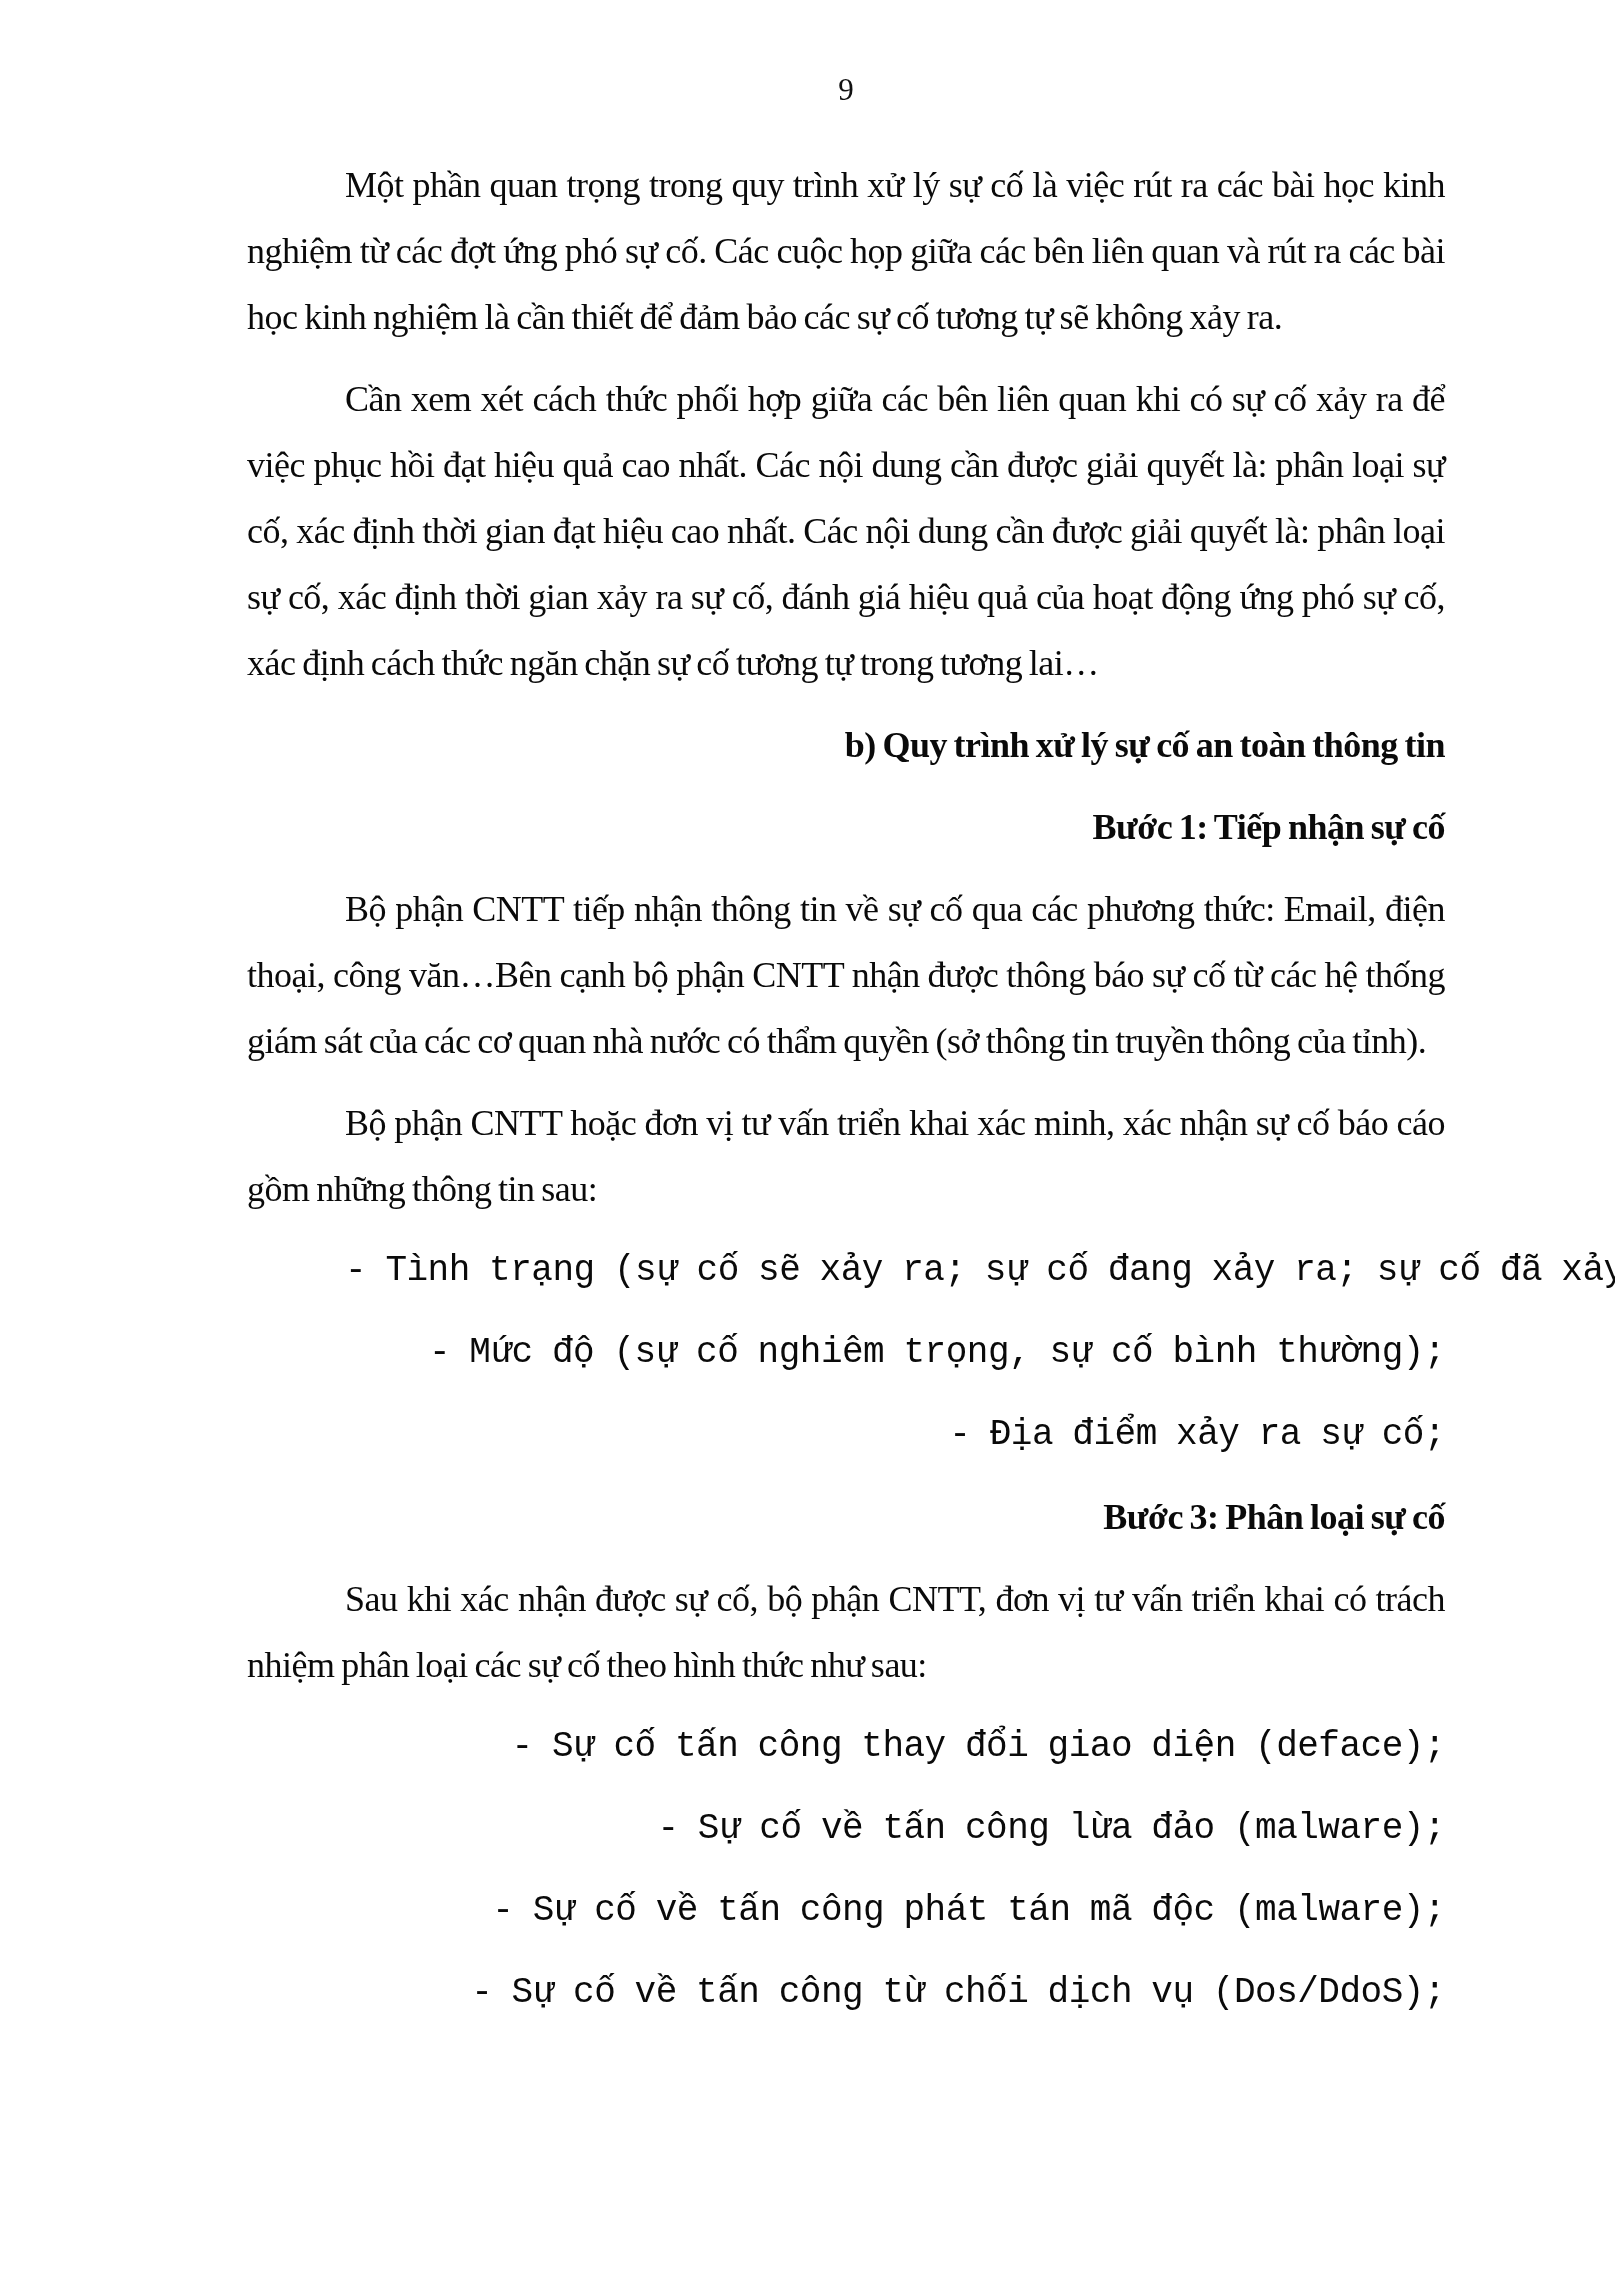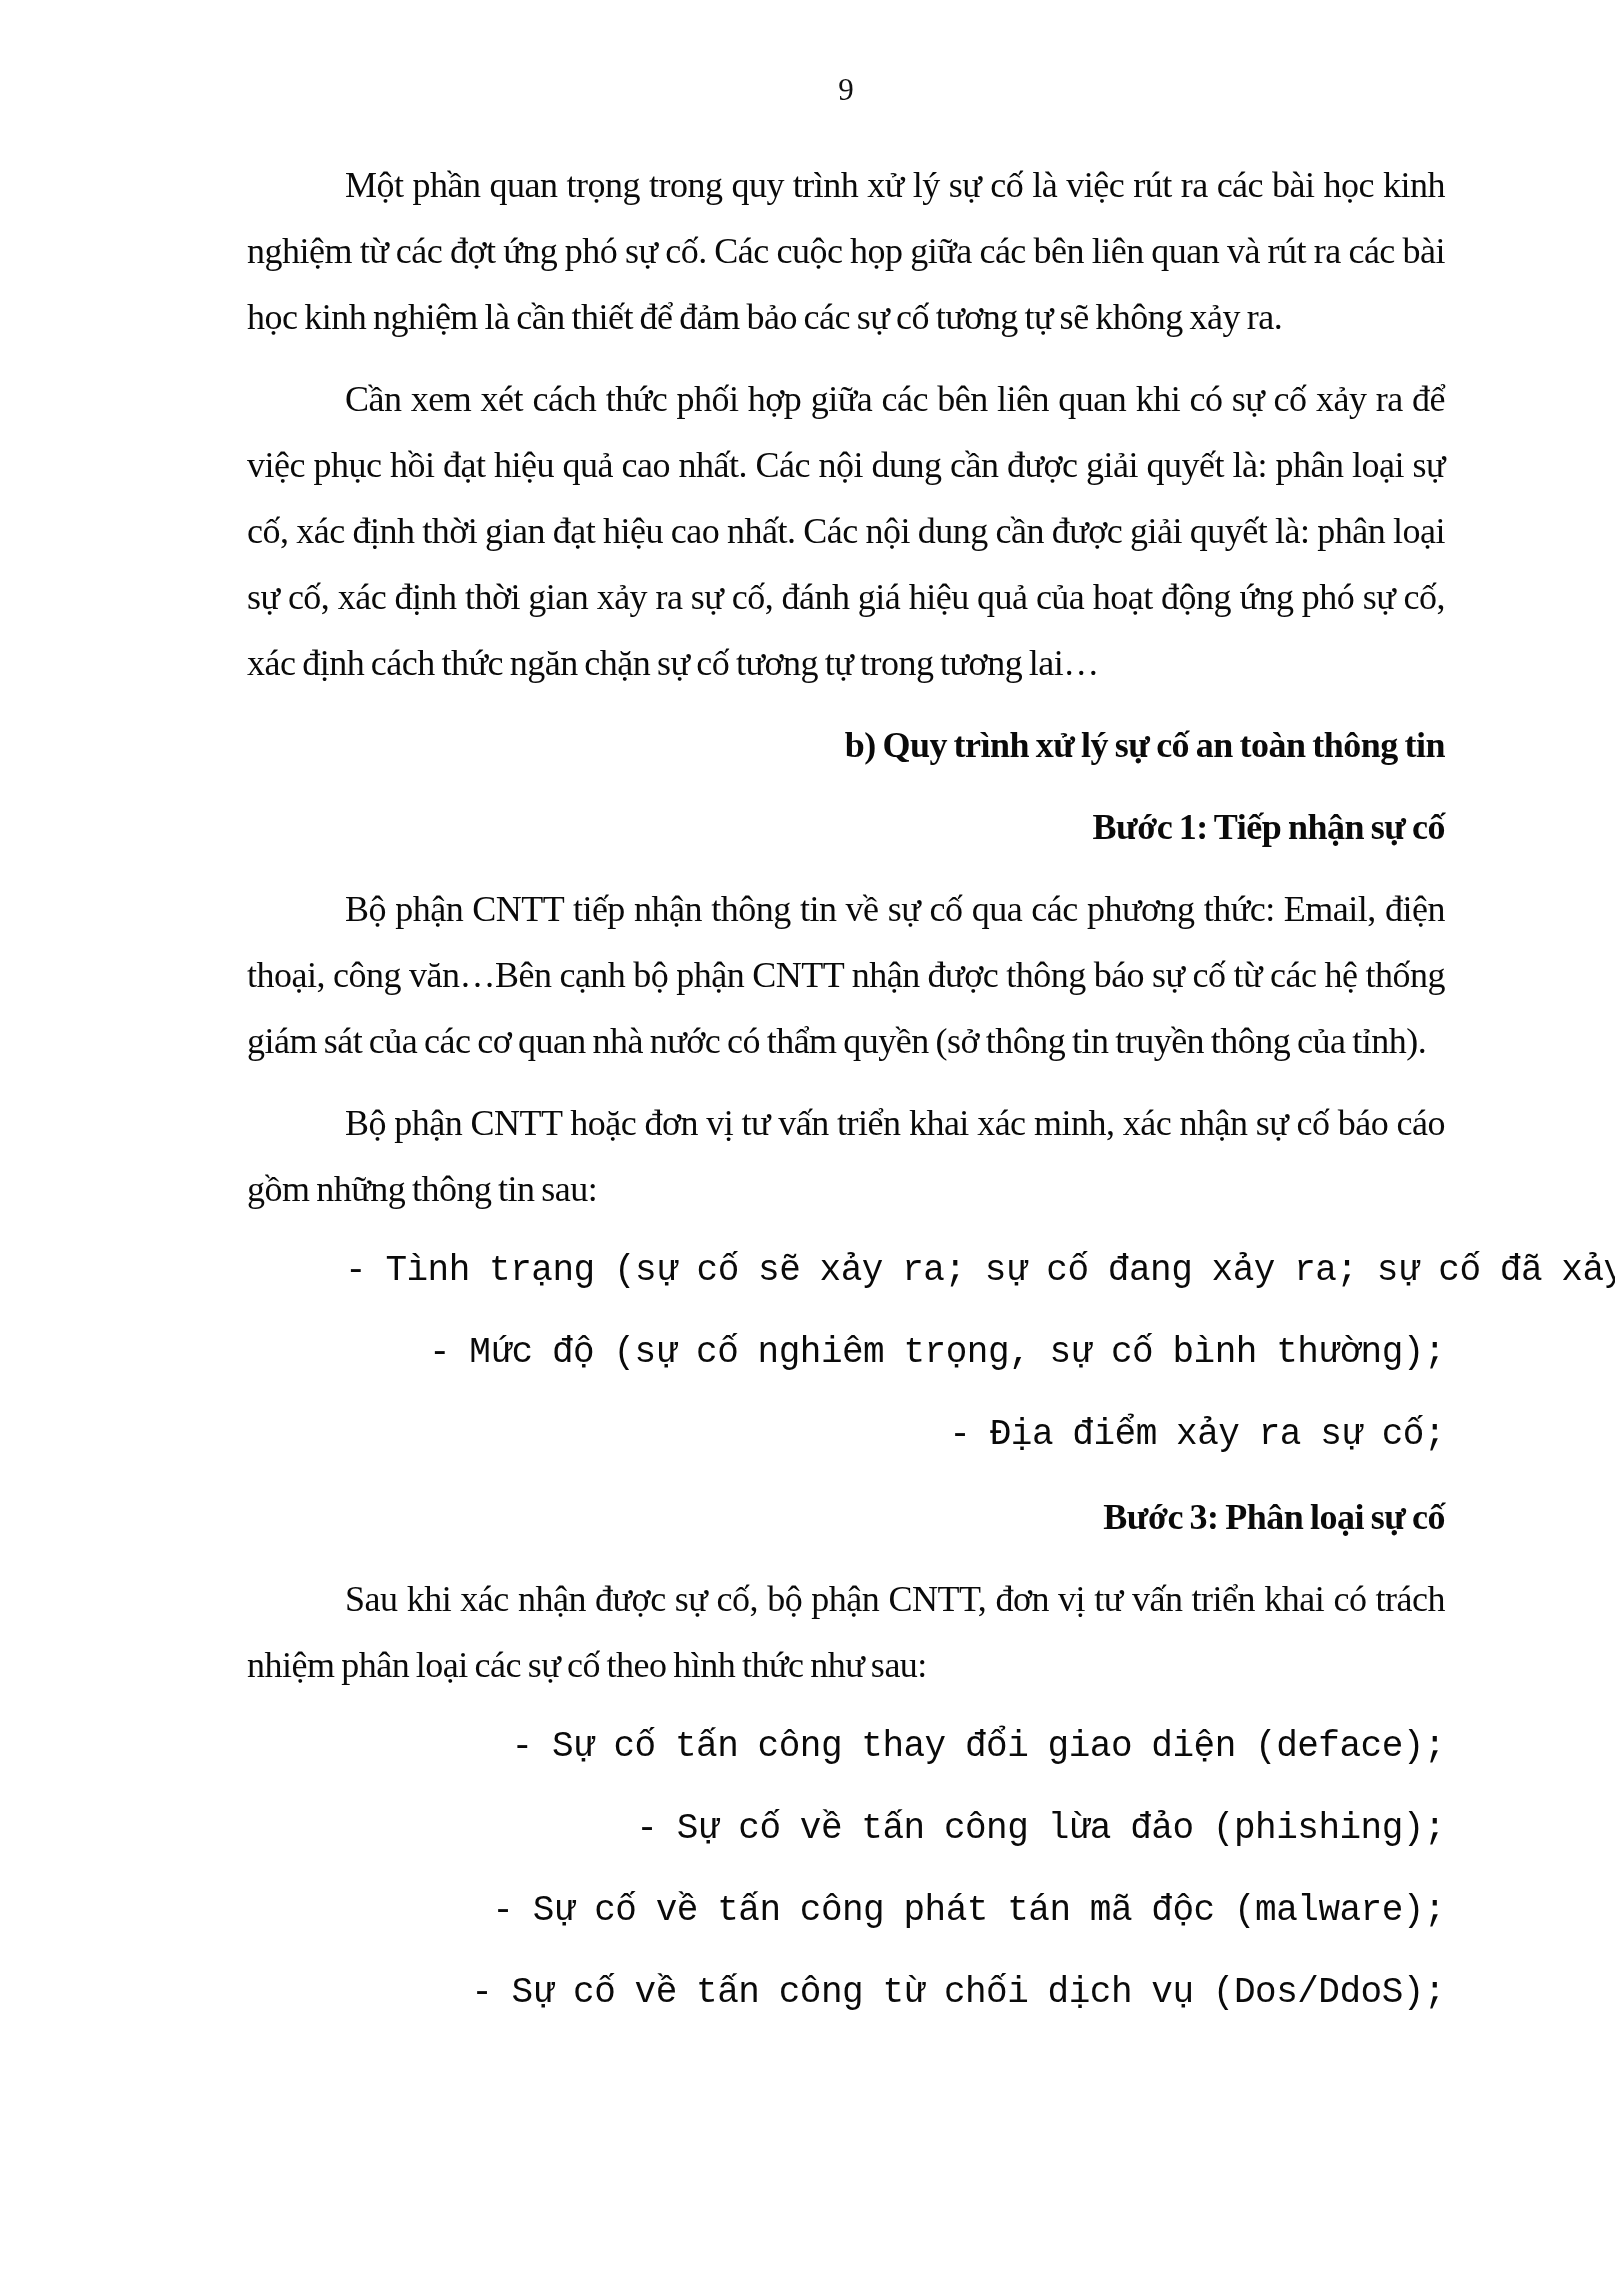--- a/index.html
+++ b/index.html
@@ -62,18 +62,18 @@
       <p class="heading">b) Quy trình xử lý sự cố an toàn thông tin</p>
       <p class="heading">Bước 1: Tiếp nhận sự cố</p>
       <p class="paragraph">Bộ phận CNTT tiếp nhận thông tin về sự cố qua các phương thức: Email, điện thoại, công văn…Bên cạnh bộ phận CNTT nhận được thông báo sự cố từ các hệ thống giám sát của các cơ quan nhà nước có thẩm quyền (sở thông tin truyền thông của tỉnh).</p>
       <p class="paragraph">Bộ phận CNTT hoặc đơn vị tư vấn triển khai xác minh, xác nhận sự cố báo cáo gồm những thông tin sau:</p>
       <p class="bullet">- Tình trạng (sự cố sẽ xảy ra; sự cố đang xảy ra; sự cố đã xảy ra);</p>
       <p class="bullet">- Mức độ (sự cố nghiêm trọng, sự cố bình thường);</p>
       <p class="bullet">- Địa điểm xảy ra sự cố;</p>
       <p class="heading">Bước 3: Phân loại sự cố</p>
       <p class="paragraph">Sau khi xác nhận được sự cố, bộ phận CNTT, đơn vị tư vấn triển khai có trách nhiệm phân loại các sự cố theo hình thức như sau:</p>
       <p class="bullet">- Sự cố tấn công thay đổi giao diện (deface);</p>
-      <p class="bullet">- Sự cố về tấn công lừa đảo (phishing);</p>
+      <p class="bullet">- Sự cố về tấn công lừa đảo (malware);</p>
       <p class="bullet">- Sự cố về tấn công phát tán mã độc (malware);</p>
       <p class="bullet">- Sự cố về tấn công từ chối dịch vụ (Dos/DdoS);</p>
     </div>
 </div>
 
 
 </body></html>

